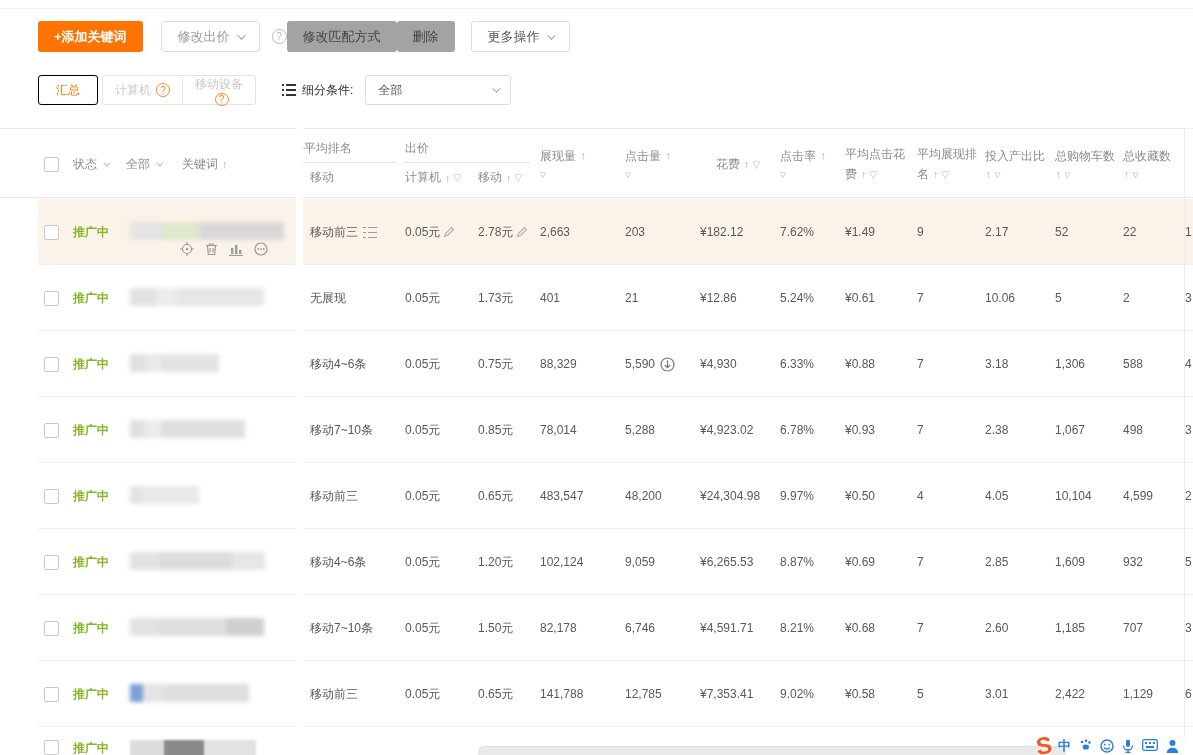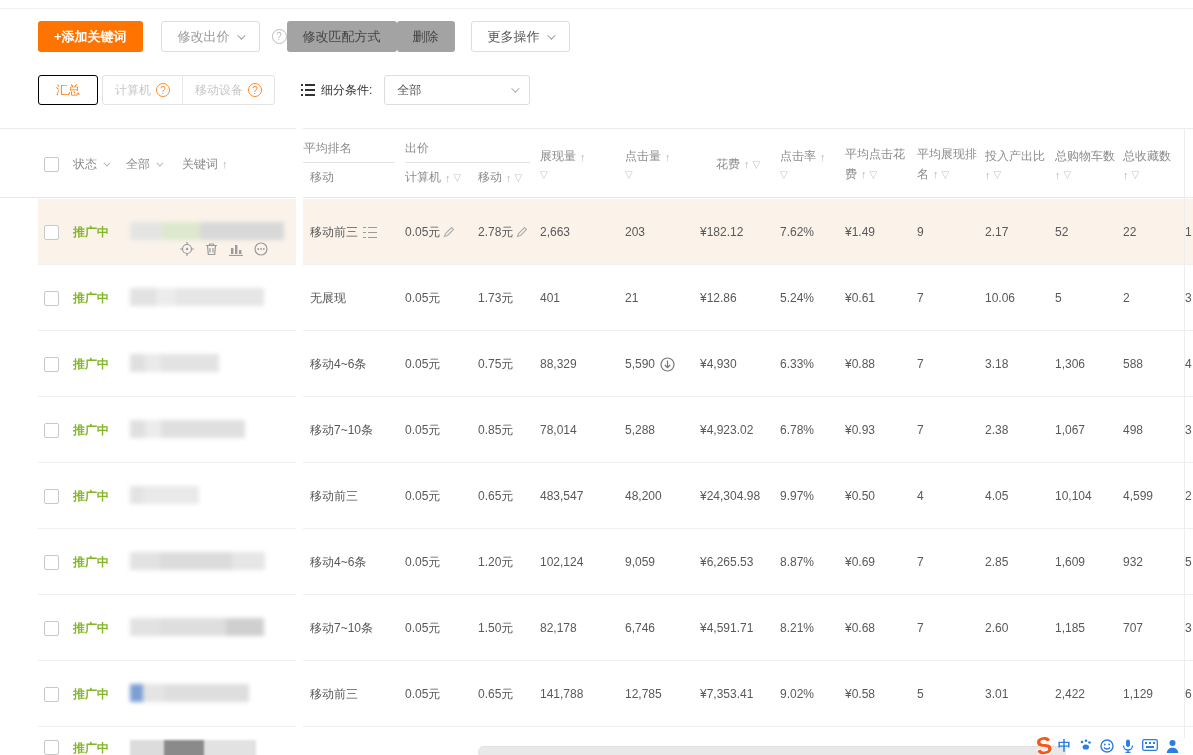--- a/index.html
+++ b/index.html
@@ -18,21 +18,21 @@
   .btn-outline2 { background:#fff; border:1px solid #ddd; color:#555; margin-left:16px; }
   .chev { display:inline-block; width:6px; height:6px; border-right:1.4px solid #999; border-bottom:1.4px solid #999; transform:rotate(45deg) translateY(-2px); margin-left:7px; }
   .qmark { display:inline-flex; width:15px; height:15px; border-radius:50%; border:1px solid #bbb; color:#bbb; font-size:10px; align-items:center; justify-content:center; margin-left:12px; }
   .qmark.orange { border-color:#ff8a2b; color:#ff8a2b; margin-left:5px; width:14px; height:14px; }
 
   
   .tabsrow { position:absolute; left:38px; top:75px; height:30px; display:flex; align-items:center; }
   .tab-summary { height:30px; padding:0 17px; display:flex; align-items:center; border:1px solid #000000; color:#ff7300; border-radius:3px; background:#fff; cursor:pointer; }
   .tabgroup { display:flex; height:30px; border:1px solid #e3e3e3; border-radius:3px; margin-left:4px; }
   .tabgroup .tab { padding:0 12px; display:flex; align-items:center; color:#c7c7c7; cursor:pointer; }
-  .tabgroup .tab + .tab { border-left:1px solid #e9e9e9; }
+  .tabgroup .tab + .tab { border-left:1px solid #e9e9e9;flex-direction:column; }
   .seglabel { margin-left:26px; color:#333; display:flex; align-items:center; gap:6px; }
   .segselect { margin-left:12px; width:146px; height:30px; border:1px solid #ddd; border-radius:3px; display:flex; align-items:center; justify-content:space-between; padding:0 12px; color:#555; cursor:pointer; background:#fff; }
   .segselect .chev { margin-left:0; border-color:#aaa; }
 
   
   .thead { position:absolute; left:0; top:128px; width:1193px; height:70px; background:#fff; border-top:1px solid #ececec; border-bottom:1px solid #e7e7e7; z-index:1; }
   .hfix { position:absolute; top:0; height:70px; display:flex; align-items:center; color:#8c8c8c; }
   .checkbox { width:15px; height:15px; border:1px solid #c9c9c9; border-radius:2px; background:#fff; display:inline-block; cursor:pointer; }
   .hchk { left:44px; }
   .hstatus { left:73px; } .hall { left:126px; } .hkw { left:182px; }
@@ -46,21 +46,21 @@
   .hgroup .gsub { position:absolute; top:40px; display:flex; align-items:center; }
   .hg-rank { left:297px; width:100px; }
   .hg-rank .uline { left:6px; width:92px; }
   .hg-rank .gsub { left:13px; }
   .hg-bid { left:405px; width:130px; }
   .hg-bid .uline { left:0; width:125px; }
   .hg-bid .gsub1 { left:0; }
   .hg-bid .gsub2 { left:73px; }
 
   .hcell { position:absolute; top:0; height:70px; color:#8c8c8c; display:flex; flex-direction:column; justify-content:center; gap:4px; }
-  .hcell .l1,.hcell .l2 { display:flex; align-items:center; }
+  .hcell .l1,.hcell .l2 { display:flex; align-items:center;font-family:Liberation Mono, monospace; }
   .hcell.single { flex-direction:row; align-items:center; gap:0; }
   .hcell.wraps { display:block; padding-top:15px; line-height:20px; }
   .hc-impr { left:540px; width:70px; } .hc-click { left:625px; width:70px; }
   .hc-cost { left:700px; width:76px; } .hc-ctr { left:780px; width:64px; }
   .hc-ppc { left:845px; width:66px; } .hc-avgrank { left:917px; width:66px; }
   .hc-roi { left:985px; width:66px; } .hc-cart { left:1055px; width:68px; }
   .hc-fav { left:1123px; width:58px; }
 
   .tbody { position:absolute; left:0; top:199px; width:1193px; }
   .trow { position:relative; width:1193px; height:66px; }

